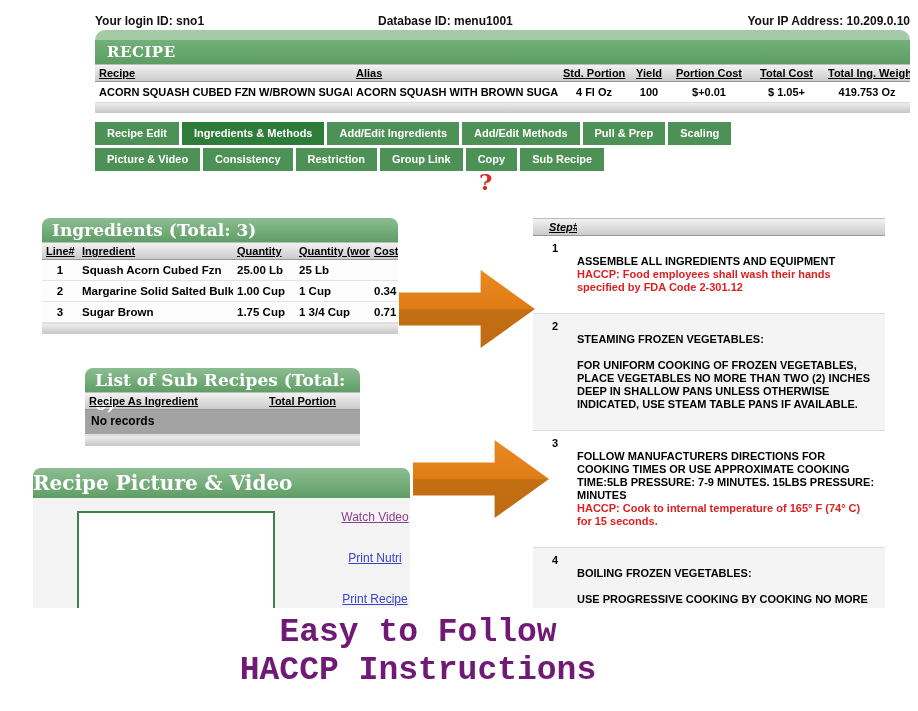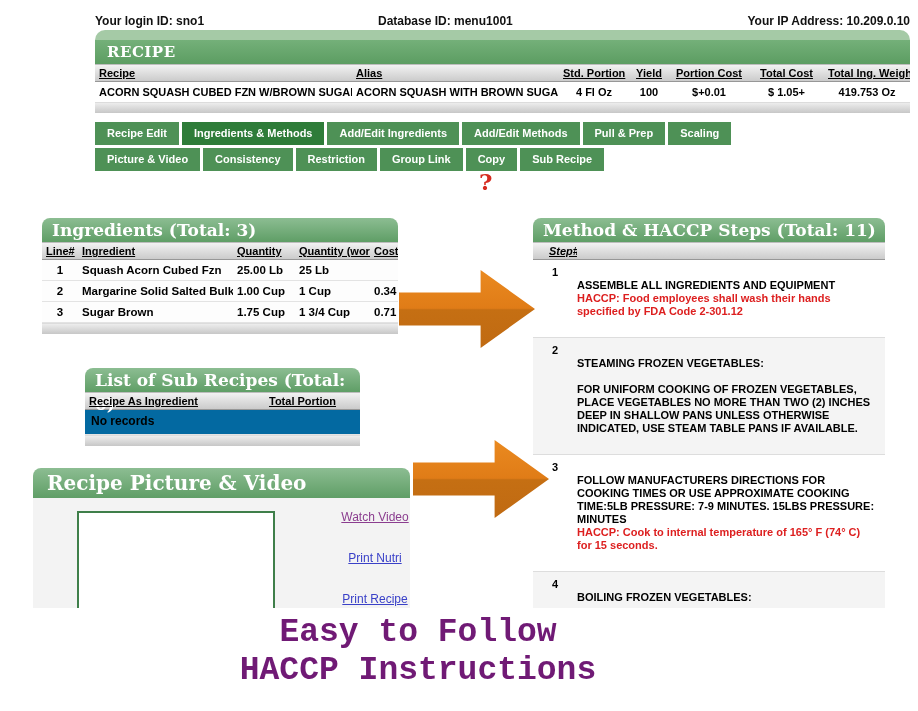--- a/index.html
+++ b/index.html
@@ -50,25 +50,25 @@
   .ingredients .p-header { height:24px; font-size:17px; line-height:24px; padding-left:10px; }
   .iw0{width:36px;text-align:center;} .iw1{width:155px;text-align:left;}
   .iw2{width:62px;text-align:left;} .iw3{width:75px;text-align:left;} .iw4{width:28px;text-align:right;}
   .ing-row { display:flex; align-items:center; background:#fdfdfd; font-size:11.5px; font-weight:bold;
       padding:4px 0; border-bottom:1px solid #e3e3e3; }
 
   
   .subrecipes { left:85px; top:368px; width:275px; }
   .subrecipes .p-header { height:24px; font-size:17px; line-height:24px; padding-left:10px; }
   .sw0{width:160px;text-align:left;} .sw1{width:115px;text-align:center;}
-  .norec { background:#0369a1; font-size:12px; font-weight:bold; padding:4px 6px 6px; border-bottom:1px solid #e3e3e3; }
+  .norec { background:#a3a3a3; font-size:12px; font-weight:bold; padding:4px 6px 6px; border-bottom:1px solid #e3e3e3; }
 
   
   .picture { left:33px; top:468px; width:377px; height:140px; overflow:hidden; }
-  .picture .p-header { height:30px; font-size:20px; line-height:30px; padding-left:14px; }
+  .picture .p-header { height:30px; font-size:20px; line-height:30px; }
   .pic-body { position:relative; height:110px; background:#f3f3f3; }
   .img-box { position:absolute; left:44px; top:13px; width:198px; height:130px; background:#fff; border:2px solid #3f7f4a; }
   .links { position:absolute; left:292px; top:12px; width:100px; display:flex; flex-direction:column; gap:27px;
       text-align:center; font-size:12px; }
   .links a { text-decoration:underline; cursor:pointer; }
   .lk-video { color:#8b3d8f; }
   .lk-blue { color:#3a41c8; }
 
   
   .method { left:533px; top:218px; width:352px; height:390px; overflow:hidden; }
@@ -193,21 +193,20 @@
       <div class="img-box"></div>
       <div class="links">
         <a class="lk-video">Watch Video</a>
         <a class="lk-blue">Print Nutri</a>
         <a class="lk-blue">Print Recipe</a>
       </div>
     </div>
   </div>
 
   <div class="panel method">
-    <div class="p-header">Method &amp; HACCP Steps (Total: 11)</div>
     <div class="cols-row">
       <div class="c mw0">Step#</div>
     </div>
     <div class="step">
       <div class="num">1</div>
       <div class="instr">
         <span>ASSEMBLE ALL INGREDIENTS AND EQUIPMENT</span>
         <div class="haccp">HACCP: Food employees shall wash their hands specified by FDA Code 2-301.12</div>
       </div>
     </div>

